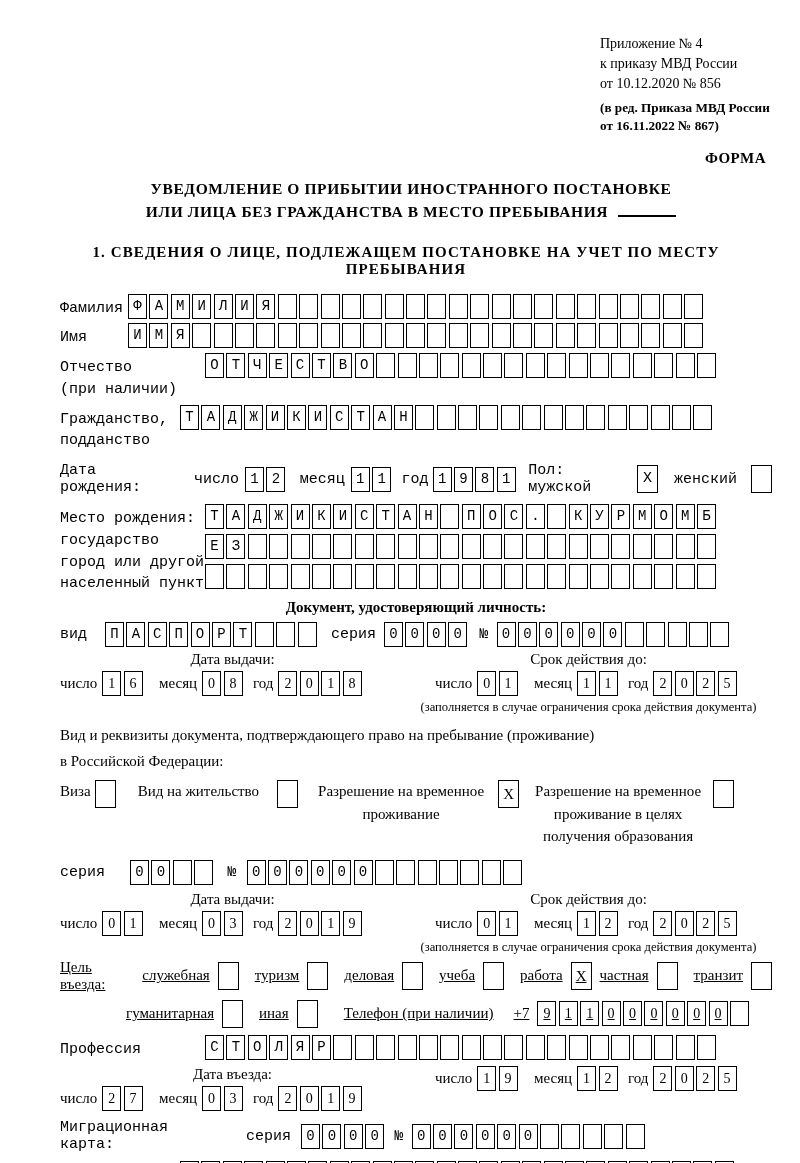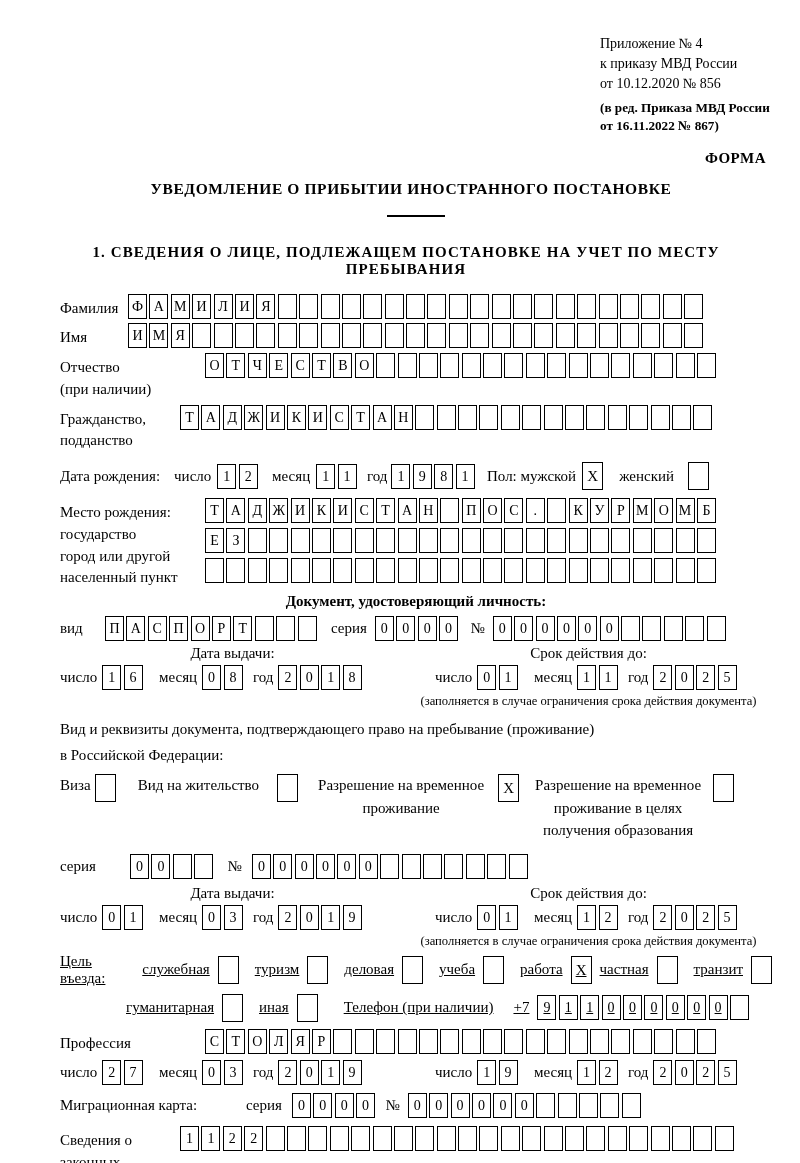--- a/index.html
+++ b/index.html
@@ -10,21 +10,21 @@
   }
   .ml { white-space:pre-line; }
   
   .appendix { margin-left:auto; width:172px; font-size:14px; line-height:1.42; }
   .appendix .edition { font-size:13.2px; margin-top:5px;font-weight:bold; }
   .form-word { text-align:right; font-weight:bold; margin:14px 6px 10px 0; letter-spacing:0.5px; }
   .title { text-align:center; font-weight:bold; font-size:15.5px; line-height:1.5; letter-spacing:0.6px; margin-right:10px; }
   .blank-line { display:inline-block; width:58px; border-bottom:2px solid #000; margin-left:10px; }
   .sec-heading { font-weight:bold; font-size:15px; letter-spacing:1.1px; margin:20px 0 16px -20px; text-align:center; }
   
-  .frow { display:flex; align-items:flex-start; margin-bottom:4px; }
+  .frow { display:flex; align-items:flex-start; margin-bottom:4px;font-family:Liberation Mono, monospace; }
   .flabel { flex:none; padding-top:4px; line-height:1.45; }
   .w68 { width:68px; } .w120 { width:120px; } .w145 { width:145px; } .w45 { width:45px; } .w70 { width:70px; } .w150 { width:150px; }
   .cells { display:flex; flex-wrap:nowrap; }
   .cell {
     flex:none; width:17px; height:23px; border:1.6px solid #000; margin-right:2.4px;
     text-align:center; line-height:23px; font-size:14px;
   }
   .cells-col .cells { margin-bottom:5px; }
   .chk {
     display:inline-block; flex:none; width:19px; height:26px; border:1.6px solid #000;
@@ -62,21 +62,21 @@
 к приказу МВД России
 от 10.12.2020 № 856</div>
     <div class="ml edition">(в ред. Приказа МВД России
 от 16.11.2022 № 867)</div>
   </div>
 
   <div class="form-word">ФОРМА</div>
 
   <div class="title">
     <div>УВЕДОМЛЕНИЕ О ПРИБЫТИИ ИНОСТРАННОГО ПОСТАНОВКЕ</div>
-    <div><span class="blank-line"></span></div>
+    <div><span>ИЛИ ЛИЦА БЕЗ ГРАЖДАНСТВА В МЕСТО ПРЕБЫВАНИЯ</span><span class="blank-line"></span></div>
   </div>
 
   <div class="sec-heading">1. СВЕДЕНИЯ О ЛИЦЕ, ПОДЛЕЖАЩЕМ ПОСТАНОВКЕ НА УЧЕТ ПО МЕСТУ ПРЕБЫВАНИЯ</div>
 
   <div class="frow">
     <div class="flabel w68">Фамилия</div>
     <div class="cells">
         <span class="cell">Ф</span>
         <span class="cell">А</span>
         <span class="cell">М</span>
@@ -567,20 +567,21 @@
         <span class="cell"></span>
         <span class="cell"></span>
         <span class="cell"></span>
         <span class="cell"></span>
         <span class="cell"></span>
       </div>
   </div>
 
   <div class="dates" style="margin-top:6px;">
     <div class="dcol-left">
+      <div class="dhead">Дата въезда:</div>
       <div class="dgroup">
         <span class="dlbl">число</span>
         <span class="cells">
             <span class="cell">2</span>
             <span class="cell">7</span>
           </span>
         <span class="dlbl sp">месяц</span>
         <span class="cells">
             <span class="cell">0</span>
             <span class="cell">3</span>

